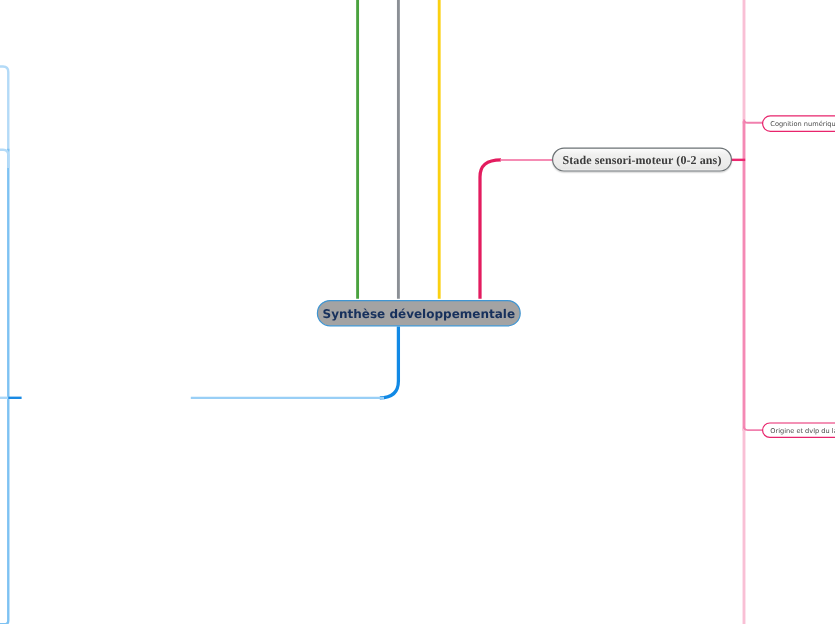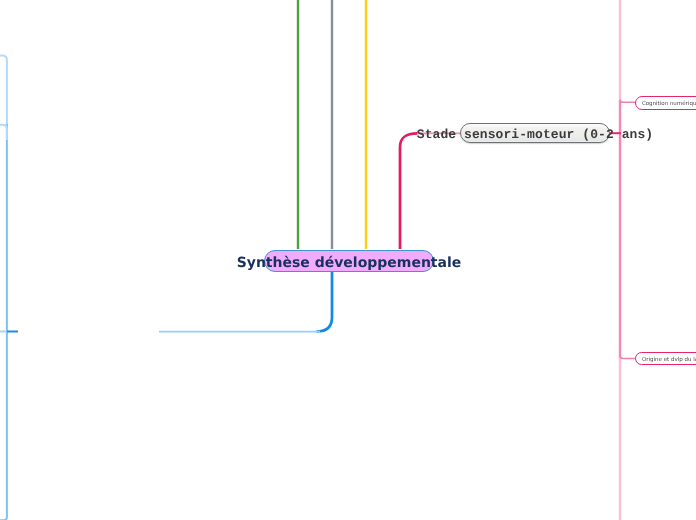--- a/index.html
+++ b/index.html
@@ -8,30 +8,30 @@
        -webkit-font-smoothing:antialiased;text-rendering:geometricPrecision;}
   #canvas{position:relative;width:696px;height:520px;overflow:hidden;background:#fff;}
   svg.edges{position:absolute;left:0;top:0;width:696px;height:520px;}
   .node{position:absolute;box-sizing:border-box;display:flex;align-items:center;
         justify-content:center;white-space:nowrap;}
 
   
   .node-center{
     left:264.2px;top:249.9px;width:169.6px;height:22.6px;
     border:1.7px solid #3f95d2;border-radius:12px;
-    background:#f0abfc;
-    font-family:"DejaVu Sans",sans-serif;font-size:14px;font-weight:bold;color:#17305c;
+    background:#a3a3a3;
+    font-family:"DejaVu Sans",sans-serif;font-size:10px;font-weight:bold;color:#17305c;
     letter-spacing:0px;padding-top:3px;align-items:center;
   }
 
   
   .node-gray{
     border:1.4px solid #6b7174;border-radius:10px;
     background:linear-gradient(to bottom,#fcfcfc 0%,#f0f0ef 28%,#ececeb 72%,#e6e6e5 92%,#f0f0ef 100%);
-    font-family:Liberation Mono, monospace;font-size:13px;font-weight:bold;color:#3b3b3b;
+    font-family:Liberation Serif, serif;font-size:10px;font-weight:bold;color:#3b3b3b;
     box-shadow:0 1px 1.2px rgba(0,0,0,0.18);
     letter-spacing:0.08px;padding-top:2px;
   }
   .node-sensori{left:460px;top:123.4px;width:150px;height:19.4px;}
   .node-preop{left:18px;top:321.9px;width:142px;height:19.4px;}
 
   
   .node-pink{
     border:1.7px solid #e8246c;border-radius:7px;
     background:#ffffff;

